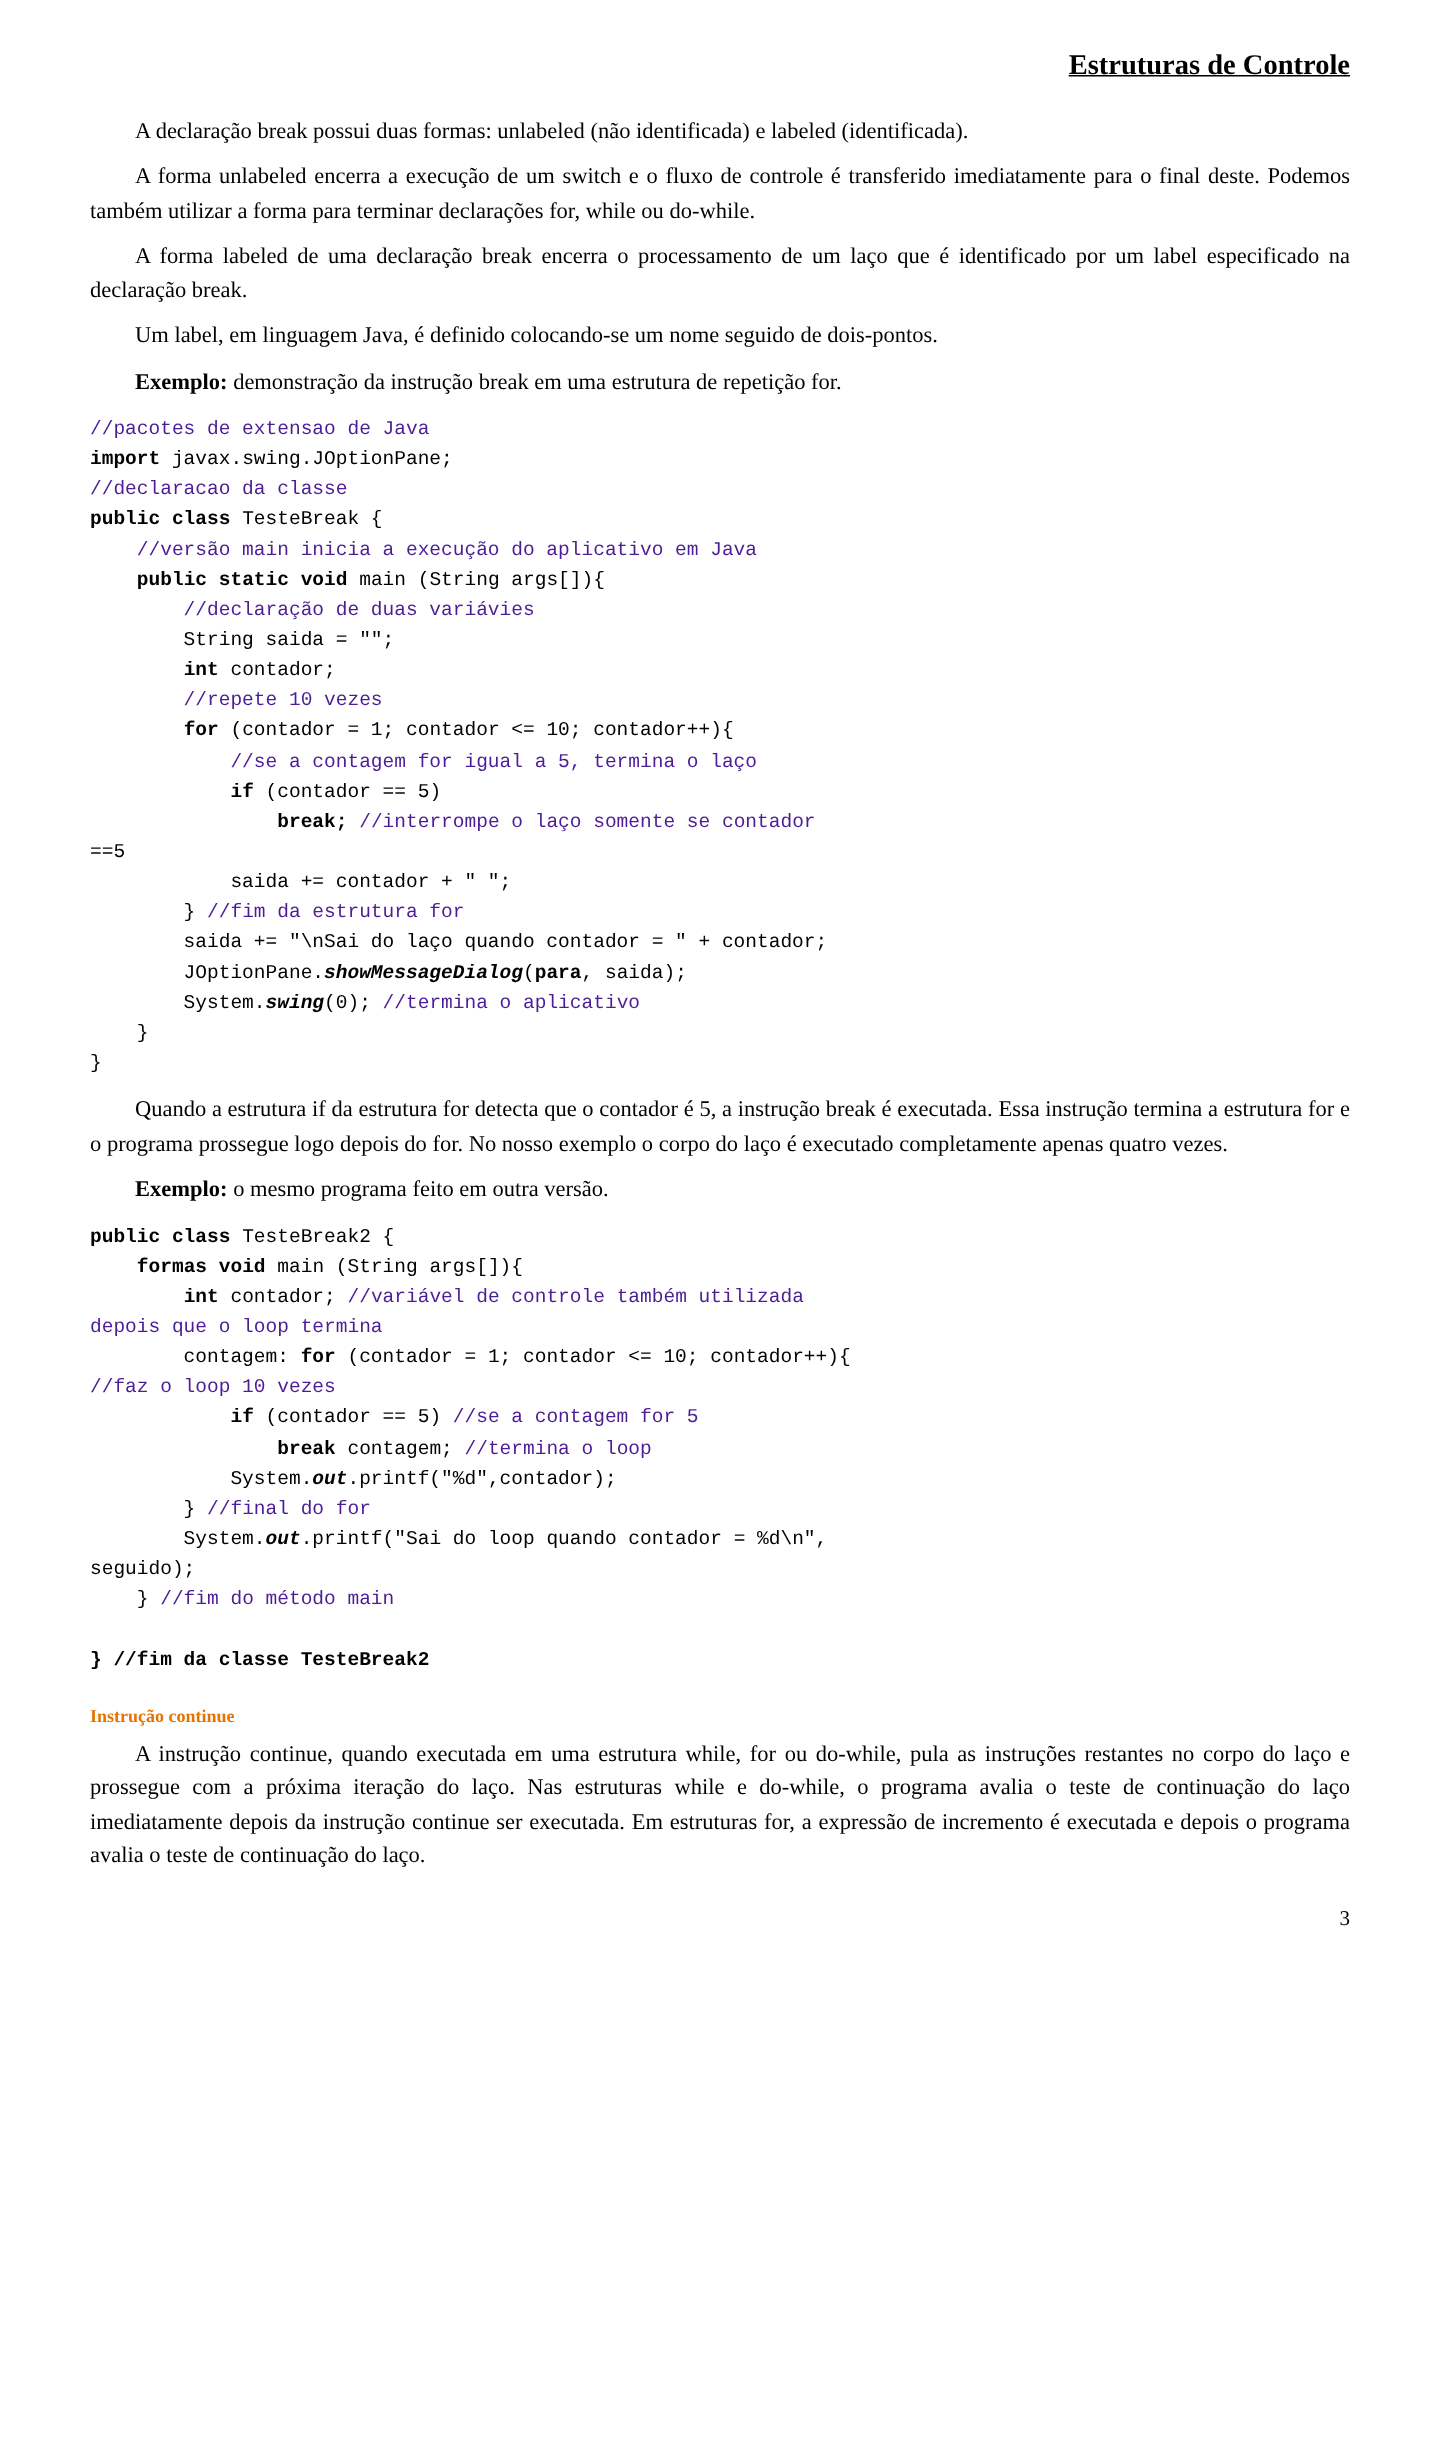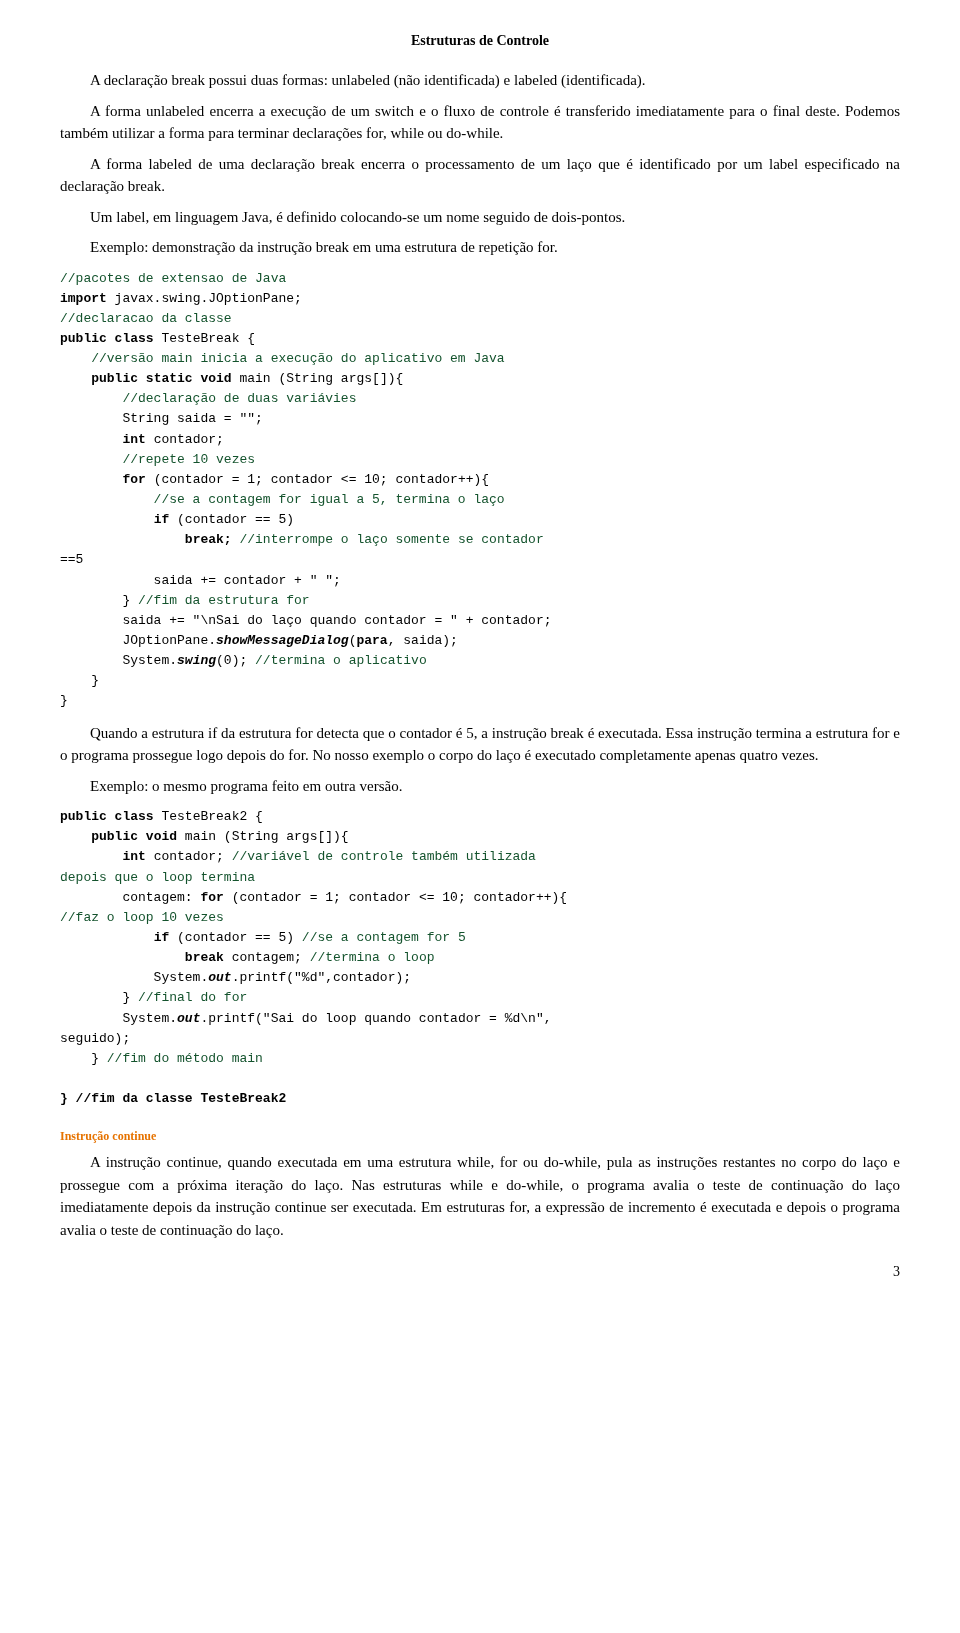--- a/index.html
+++ b/index.html
@@ -6,45 +6,46 @@
     body {
       font-family: "Times New Roman", Times, serif;
       font-size: 15px;
       line-height: 1.5;
       color: #000;
       background: #fff;
       width: 960px;
       padding: 30px 60px 40px 60px;
     }
     .page-header {
-      text-align: center;
-      font-size: 14px;
+      text-align: right;
+      font-size: 19px;
       font-weight: bold;
       margin-bottom: 18px;
       border-bottom: none;
+      text-decoration: underline;
     }
     p {
       text-align: justify;
       margin-bottom: 8px;
     }
     p.indent {
       text-indent: 2em;
     }
-    .bold { font-weight: normal; }
+    .bold { font-weight: bold; }
     .italic { font-style: italic; font-weight: bold; }
     .code-block {
       font-family: "Courier New", Courier, monospace;
       font-size: 13px;
       line-height: 1.55;
       margin: 10px 0 10px 0;
       white-space: pre;
       color: #000;
     }
     .code-block .kw { font-weight: bold; }
-    .code-block .cm { color: #14532d; font-style: normal; }
+    .code-block .cm { color: #4c1d95; font-style: normal; }
     .section-title {
       font-weight: bold;
       color: #e67300;
       font-size: 12px;
       margin-top: 18px;
       margin-bottom: 6px;
     }
     .page-number {
       text-align: right;
       font-size: 14px;
@@ -103,21 +104,21 @@
 
 <p class="indent">
   <span>Quando a estrutura if da estrutura for detecta que o contador é 5, a instrução break é executada. Essa instrução termina a estrutura for e o programa prossegue logo depois do for. No nosso exemplo o corpo do laço é executado completamente apenas quatro vezes.</span>
 </p>
 
 <p class="indent">
   <span class="bold">Exemplo:</span><span> o mesmo programa feito em outra versão.</span>
 </p>
 
 <div class="code-block"><span><span class="kw">public class</span> TesteBreak2 {</span>
-<span>    <span class="kw">public void</span> main (String args[]){</span>
+<span>    <span class="kw">formas void</span> main (String args[]){</span>
 <span>        <span class="kw">int</span> contador; <span class="cm">//variável de controle também utilizada</span></span>
 <span class="cm">depois que o loop termina</span>
 <span>        contagem: <span class="kw">for</span> (contador = 1; contador &lt;= 10; contador++){</span>
 <span class="cm">//faz o loop 10 vezes</span>
 <span>            <span class="kw">if</span> (contador == 5) <span class="cm">//se a contagem for 5</span></span>
 <span>                <span class="kw">break</span> contagem; <span class="cm">//termina o loop</span></span>
 <span>            System.<span class="italic">out</span>.printf("%d",contador);</span>
 <span>        } <span class="cm">//final do for</span></span>
 <span>        System.<span class="italic">out</span>.printf("Sai do loop quando contador = %d\n",</span>
 <span>seguido);</span>

